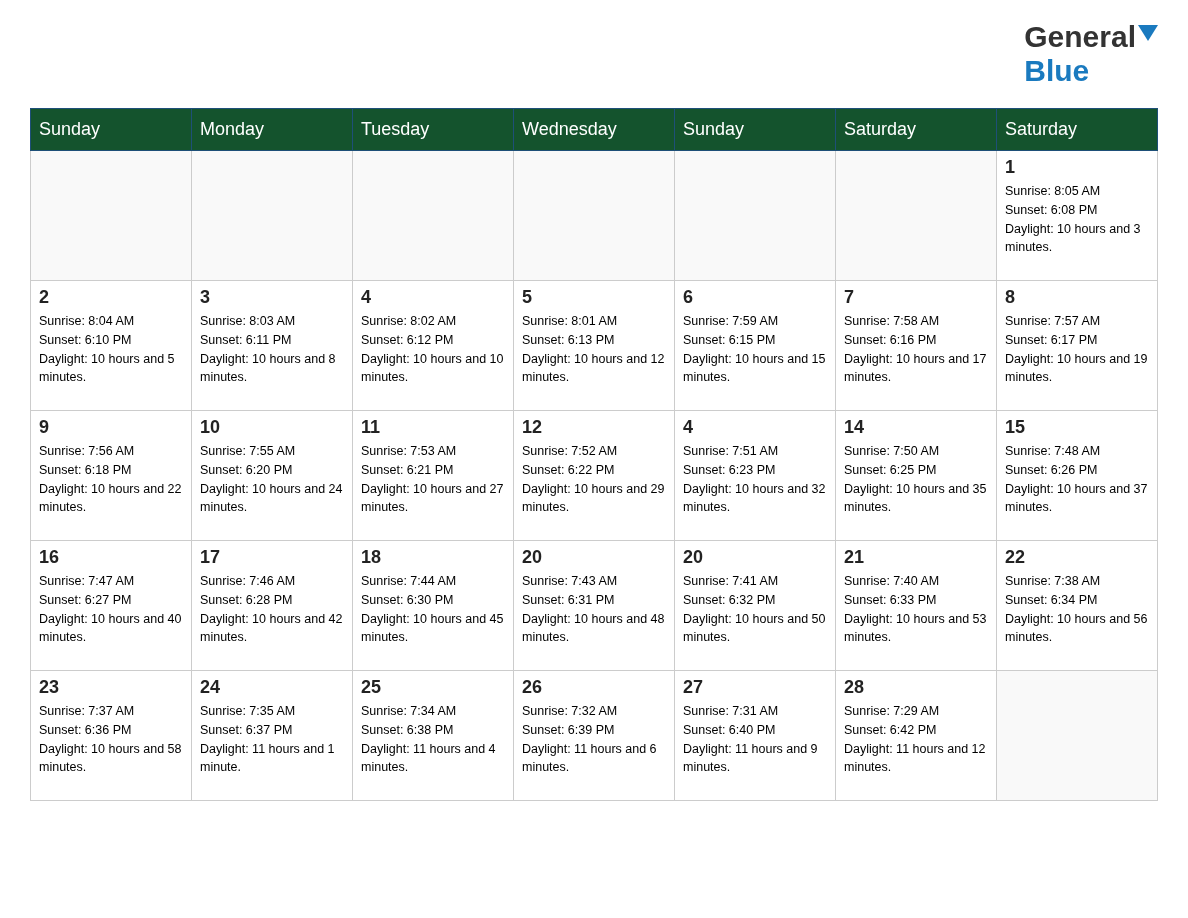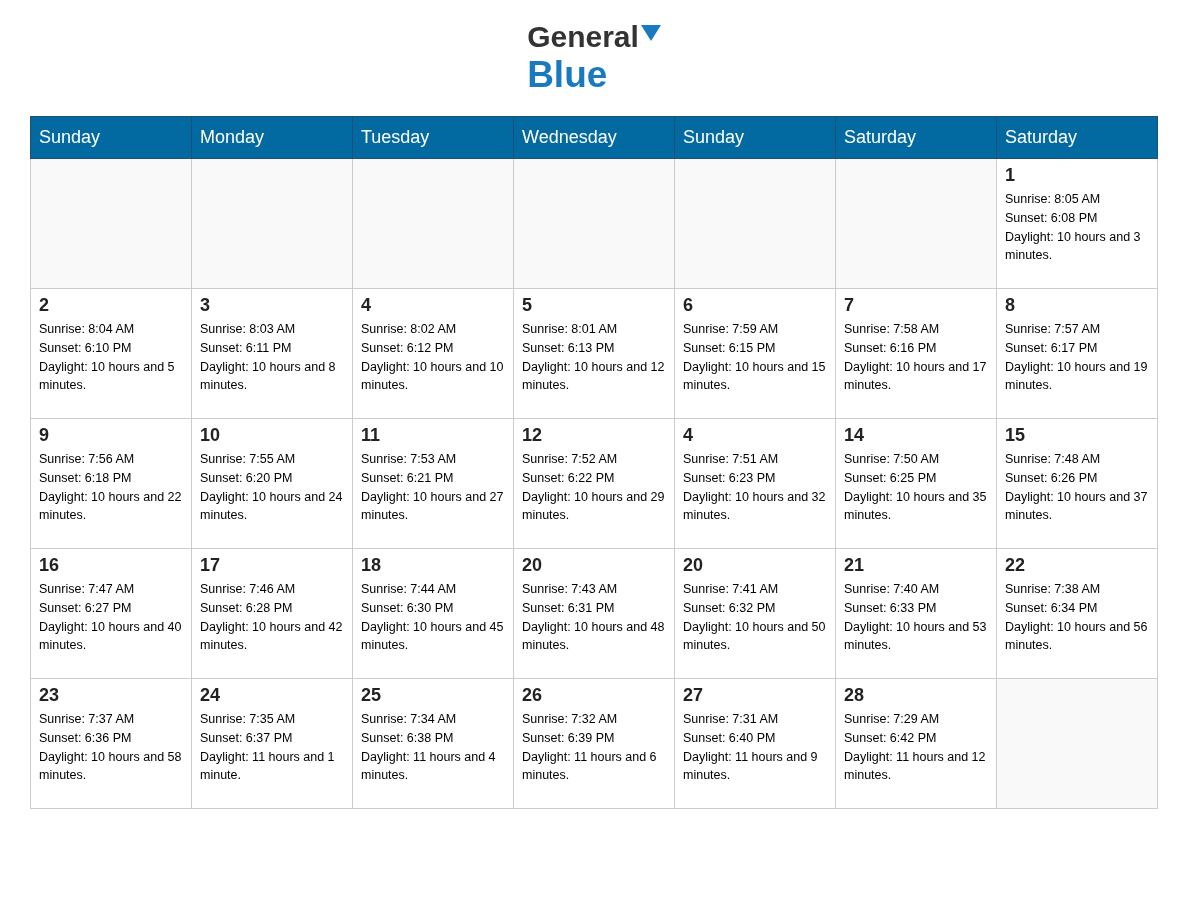--- a/index.html
+++ b/index.html
@@ -5,21 +5,21 @@
     * { box-sizing: border-box; margin: 0; padding: 0; }
     body {
       font-family: Arial, sans-serif;
       background: #fff;
       padding: 20px 30px;
       width: 1188px;
       min-height: 918px;
     }
     .header {
       display: flex;
-      justify-content: center;
+      justify-content: flex-end;
       align-items: flex-start;
       margin-bottom: 20px;
     }
     .logo {
       display: flex;
       flex-direction: column;
       align-items: flex-start;
     }
     .logo-triangle {
       display: inline-block;
@@ -44,21 +44,21 @@
     .location {
       font-size: 22px;
       color: #555;
     }
     .calendar {
       width: 100%;
       border-collapse: collapse;
       border: 1px solid #bbb;
     }
     .calendar th {
-      background-color: #0369a1;
+      background-color: #14532d;
       color: #fff;
       font-size: 18px;
       font-weight: normal;
       padding: 10px 8px;
       text-align: left;
       border: 1px solid #1e4f78;
     }
     .calendar td {
       vertical-align: top;
       border: 1px solid #ccc;
@@ -89,21 +89,21 @@
     .logo-line1 {
       display: flex;
       align-items: center;
     }
     .logo-word-general {
       font-size: 30px;
       font-weight: bold;
       color: #333;
     }
     .logo-word-blue {
-      font-size: 37px;
+      font-size: 30px;
       font-weight: bold;
       color: #1a7abf;
     }
   </style>
 </head>
 <body>
 
 <div class="header">
   <div class="logo">
     <div class="logo-line1">

